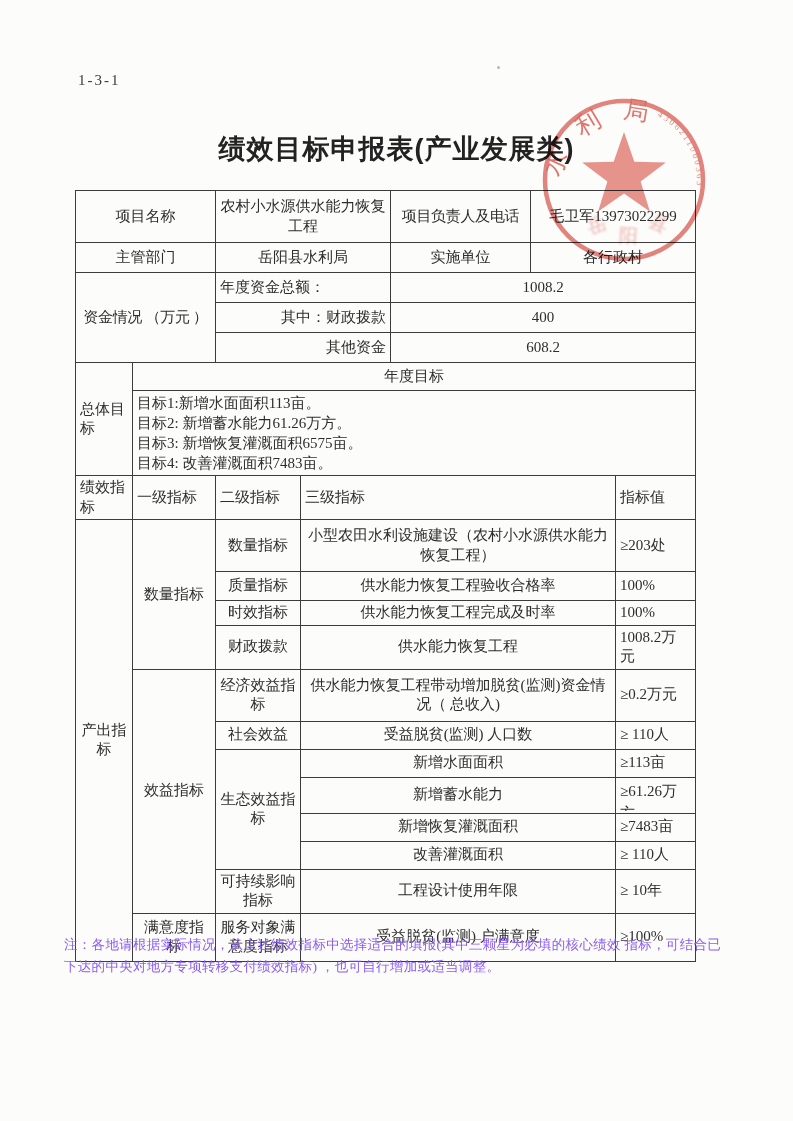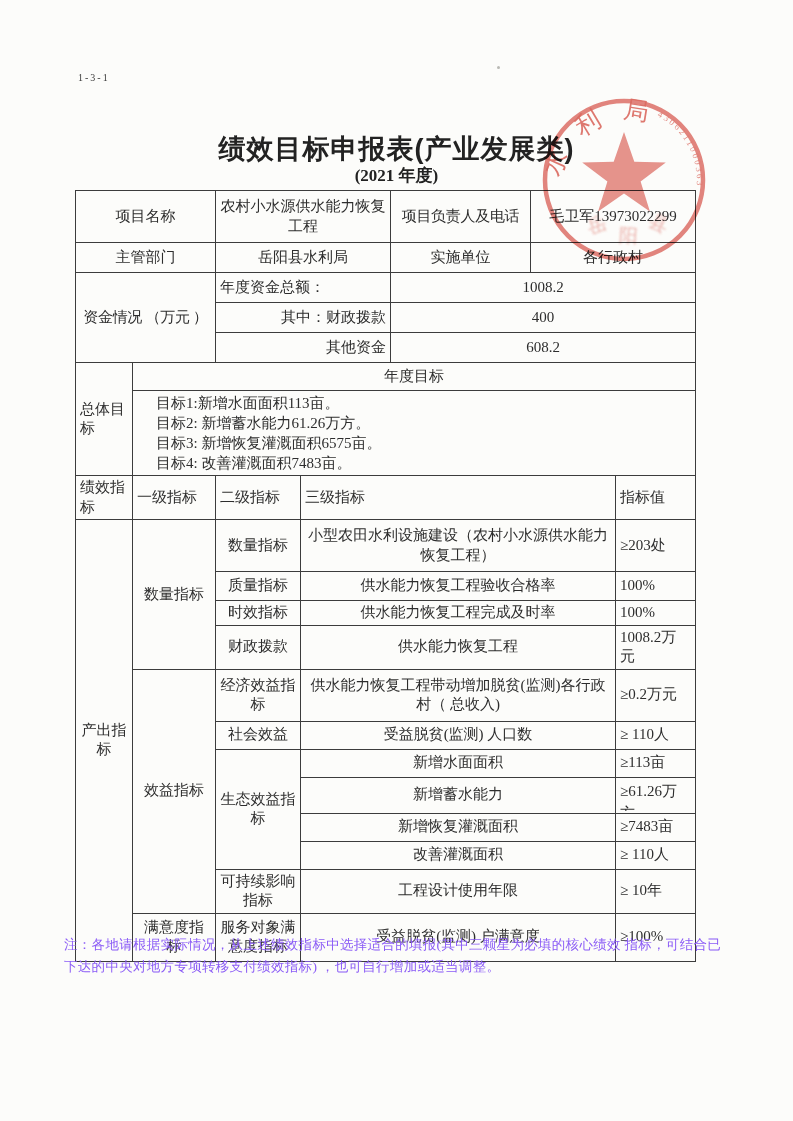--- a/index.html
+++ b/index.html
@@ -1,21 +1,21 @@
 <!DOCTYPE html>
 <html><head>
 <meta charset="utf-8">
 <style>
   html,body{margin:0;padding:0;background:#e8e8e6;}
   .page{
     position:relative;width:793px;height:1121px;margin:0 auto;
     background:#fcfcfa;overflow:hidden;
     font-family:"Liberation Serif","DejaVu Serif",serif;color:#2d2d2d;
   }
-  .docnum{position:absolute;left:78px;top:72px;font-size:10px;letter-spacing:2px;color:#3a3a3a;}
+  .docnum{position:absolute;left:78px;top:72px;font-size:15px;letter-spacing:2px;color:#3a3a3a;}
   .speck{position:absolute;left:497px;top:66px;width:3px;height:3px;background:#b9b9b4;border-radius:50%;}
   .title{
     position:absolute;left:0;top:131px;width:100%;text-align:center;
     font-family:"Liberation Sans","DejaVu Sans",sans-serif;font-weight:700;
     font-size:27px;letter-spacing:1px;color:#222;
   }
   .subtitle{position:absolute;left:0;top:164px;width:100%;text-align:center;font-weight:700;font-size:17px;color:#222;}
   table.form{
     position:absolute;left:75px;top:190px;width:620px;
     border-collapse:collapse;table-layout:fixed;
@@ -23,42 +23,41 @@
   table.form td{
     border:1.6px solid #3c3c3c;font-size:15px;padding:2px 4px;
     vertical-align:middle;line-height:1.3;overflow:hidden;color:#2d2d2d;
   }
   td.c{text-align:center;}
   td.l{text-align:left;}
   td.r{text-align:right;}
   td.hd{text-align:left;padding-left:7px;}
   td.tight{font-size:14px;letter-spacing:-0.3px;padding:1px 2px;text-align:center;}
   td.goals{vertical-align:middle;padding-left:6px;}
-  td.goals div{line-height:20px;margin-left:19px;}
+  td.goals div{line-height:20px;}
   td.v{text-align:left;padding-left:4px;padding-right:2px;}
   .clipv{height:31px;overflow:hidden;line-height:22px;}
   td.topclip{vertical-align:top;padding-top:3px;}
   .note{
     position:absolute;left:64px;top:934px;width:664px;
     font-size:13.5px;line-height:1.6;color:#8b5cf6;letter-spacing:0.3px;font-family:Liberation Serif, serif;
   }
   .seal{
     position:absolute;left:514px;top:70px;width:222px;height:222px;
     mix-blend-mode:multiply;opacity:0.88;pointer-events:none;
   }
 </style>
 </head>
 <body>
 
 <div class="page">
 
   <div class="docnum">1-3-1</div>
   <div class="speck"></div>
   <div class="title">绩效目标申报表(产业发展类)</div>
-  <div class="subtitle">(2021 年度)</div>
 
   <table class="form">
     <colgroup>
       <col style="width:57px">
         <col style="width:83px">
         <col style="width:85px">
       <col style="width:90px">
         <col style="width:140px">
         <col style="width:85px">
         <col style="width:80px">
@@ -131,21 +130,21 @@
         <td class="v">100%</td>
       </tr>
       <tr style="height:28px">
         <td class="c">财政拨款</td>
         <td colspan="3" class="c">供水能力恢复工程</td>
         <td class="v">1008.2万元</td>
       </tr>
       <tr style="height:52px">
         <td rowspan="7" class="c">效益指标</td>
         <td class="c">经济效益指标</td>
-        <td colspan="3" class="c">供水能力恢复工程带动增加脱贫(监测)各行政村（ 总收入)</td>
+        <td colspan="3" class="c">供水能力恢复工程带动增加脱贫(监测)资金情况（ 总收入)</td>
         <td class="v">≥0.2万元</td>
       </tr>
       <tr style="height:28px">
         <td class="c">社会效益</td>
         <td colspan="3" class="c">受益脱贫(监测) 人口数</td>
         <td class="v">≥ 110人</td>
       </tr>
       <tr style="height:28px">
         <td rowspan="4" class="c">生态效益指标</td>
         <td colspan="3" class="c">新增水面面积</td>

